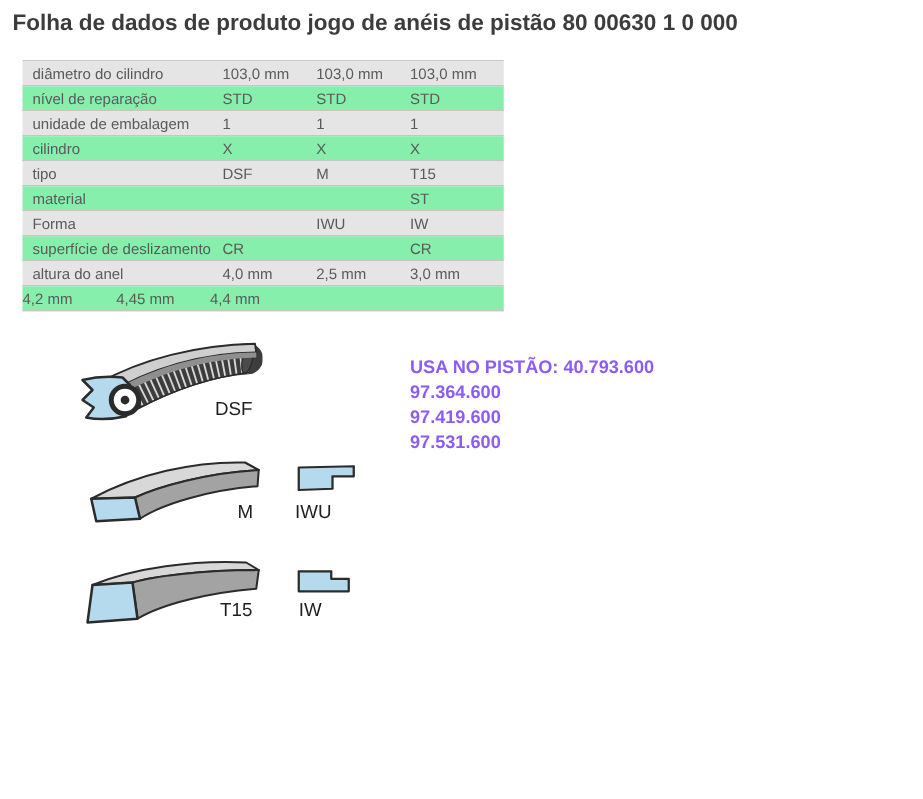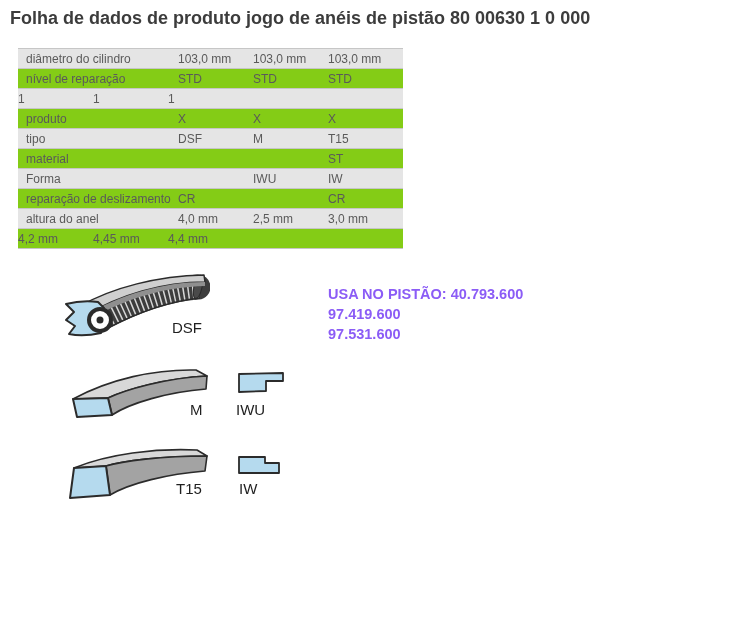--- a/index.html
+++ b/index.html
@@ -16,21 +16,21 @@
     white-space: nowrap;
   }
   .spec-table {
     position: absolute; left: 18px; top: 48px; width: 385px;
     border-top: 1px solid #c6c6c6;
     font-size: 12px; color: #5a5a5a;
   }
   .spec-row {
     display: flex; height: 20px; line-height: 20px;
     border-bottom: 1px solid #c6c6c6;
-    background: #84cc16;
+    background: #86efac;
   }
   .spec-row.alt { background: #e5e5e5; }
   .cell-label { width: 160px; padding-left: 8px; white-space: nowrap; overflow: hidden; }
   .cell-val { width: 75px; padding-right: 12px; white-space: nowrap; }
   .diagram { position: absolute; }
   .ring-label {
     position: absolute; font-size: 15px; color: #1f1f1f; white-space: nowrap;
   }
   .usage-block {
     position: absolute; left: 328px; top: 284px;
@@ -50,26 +50,27 @@
     <div class="cell-val">103,0 mm</div>
     <div class="cell-val">103,0 mm</div>
   </div>
   <div class="spec-row">
     <div class="cell-label">nível de reparação</div>
     <div class="cell-val">STD</div>
     <div class="cell-val">STD</div>
     <div class="cell-val">STD</div>
   </div>
   <div class="spec-row alt">
+    <div class="cell-label">unidade de embalagem</div>
     <div class="cell-val">1</div>
     <div class="cell-val">1</div>
     <div class="cell-val">1</div>
   </div>
   <div class="spec-row">
-    <div class="cell-label">produto</div>
+    <div class="cell-label">cilindro</div>
     <div class="cell-val">X</div>
     <div class="cell-val">X</div>
     <div class="cell-val">X</div>
   </div>
   <div class="spec-row alt">
     <div class="cell-label">tipo</div>
     <div class="cell-val">DSF</div>
     <div class="cell-val">M</div>
     <div class="cell-val">T15</div>
   </div>
@@ -79,21 +80,21 @@
     <div class="cell-val"></div>
     <div class="cell-val">ST</div>
   </div>
   <div class="spec-row alt">
     <div class="cell-label">Forma</div>
     <div class="cell-val"></div>
     <div class="cell-val">IWU</div>
     <div class="cell-val">IW</div>
   </div>
   <div class="spec-row">
-    <div class="cell-label">reparação de deslizamento</div>
+    <div class="cell-label">superfície de deslizamento</div>
     <div class="cell-val">CR</div>
     <div class="cell-val"></div>
     <div class="cell-val">CR</div>
   </div>
   <div class="spec-row alt">
     <div class="cell-label">altura do anel</div>
     <div class="cell-val">4,0 mm</div>
     <div class="cell-val">2,5 mm</div>
     <div class="cell-val">3,0 mm</div>
   </div>
@@ -141,15 +142,16 @@
 </svg>
 <span class="ring-label" style="left:176px; top:480px;">T15</span>
 
 <svg class="diagram" style="left:237px; top:455px;" width="44" height="20" viewBox="0 0 44 20">
   <path d="M2,2 L28,2 L28,8 L42,8 L42,18 L2,18 Z" fill="#b5daee" stroke="#2b2b2b" stroke-width="1.8" stroke-linejoin="round"></path>
 </svg>
 <span class="ring-label" style="left:239px; top:480px;">IW</span>
 
 <div class="usage-block">
   <div>USA NO PISTÃO: 40.793.600</div>
+  <div>97.364.600</div>
   <div>97.419.600</div>
   <div>97.531.600</div>
 </div>
 
 </body></html>

